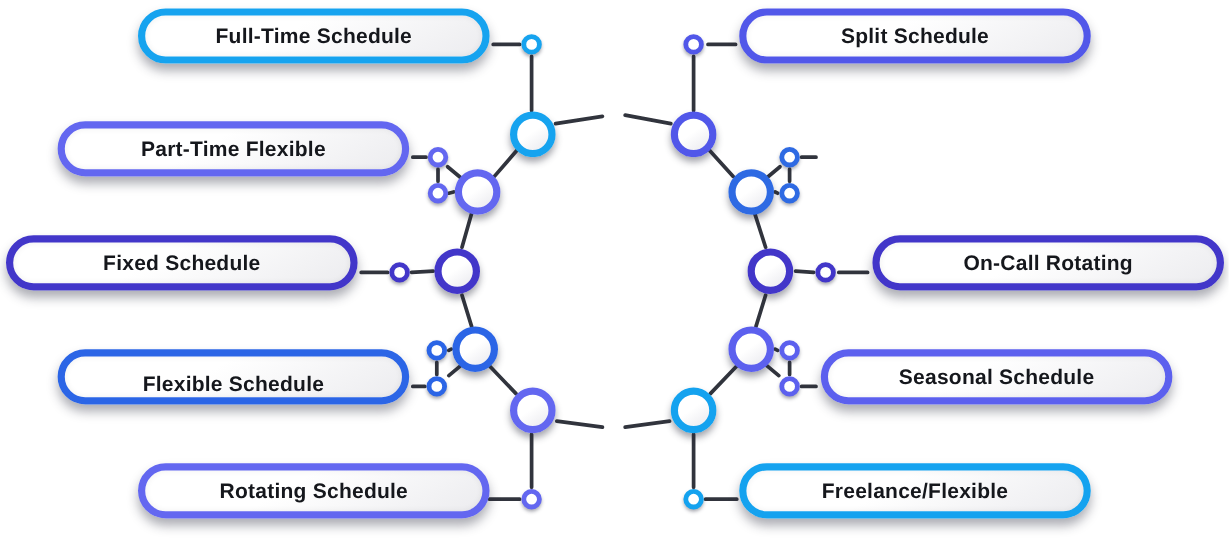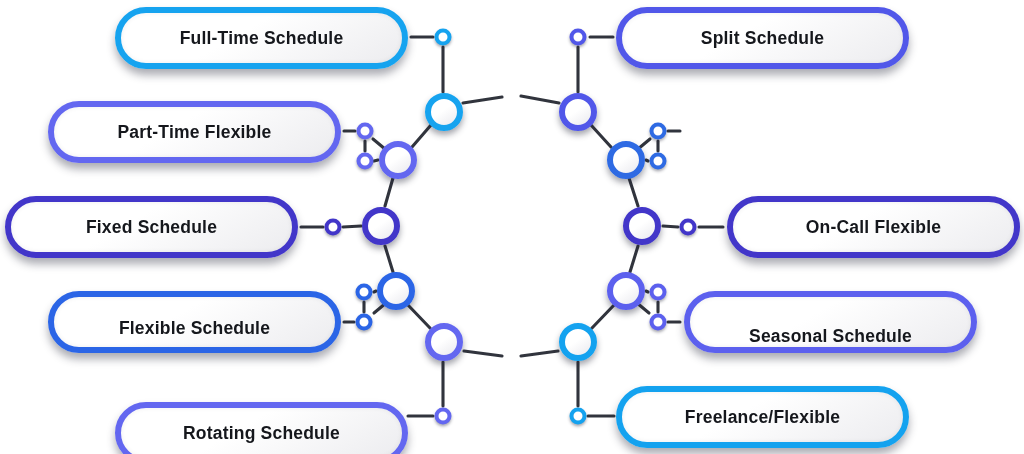--- a/index.html
+++ b/index.html
@@ -2,21 +2,21 @@
 <html><head>
 <meta charset="utf-8">
 <style>
   html,body{margin:0;padding:0;background:#ffffff;}
   .canvas{
     position:relative;width:1024px;height:454px;background:#ffffff;overflow:hidden;
     font-family:"Liberation Sans",sans-serif;
   }
   .links{position:absolute;left:0;top:0;width:1024px;height:454px;pointer-events:none;}
   .pill{
-    position:absolute;width:293px;height:62px;box-sizing:border-box;
+    position:absolute;width:293px;height:46px;box-sizing:border-box;
     border:6px solid #888;border-radius:34px;
     background:linear-gradient(150deg,#ffffff 42%,#ececef 100%);
     box-shadow:0 6px 9px rgba(35,38,55,.38), inset 0 0 5px rgba(20,22,35,.07);
     display:flex;align-items:center;justify-content:center;
   }
   .pill-label{
     font-size:17.5px;font-weight:700;color:#15171c;letter-spacing:.2px;white-space:nowrap;
   }
   .node{
     position:absolute;width:38px;height:38px;box-sizing:border-box;border-radius:50%;
@@ -62,30 +62,30 @@
     </div>
   <div class="pill" style="left: 48px; top: 101px; border-color: rgb(99, 103, 240);">
       <span class="pill-label" style="color: rgb(21, 23, 28);">Part-Time Flexible</span>
     </div>
   <div class="pill" style="left: 5px; top: 196px; border-color: rgb(66, 54, 201);">
       <span class="pill-label" style="color: rgb(21, 23, 28); text-align: center;">Fixed Schedule</span>
     </div>
   <div class="pill" style="left: 48px; top: 291px; border-color: rgb(43, 101, 230);">
       <span class="pill-label" style="color: rgb(21, 23, 28); margin-top: 12px;">Flexible Schedule</span>
     </div>
-  <div class="pill" style="left: 115px; top: 386px; border-color: rgb(99, 103, 240); margin-top: 16px;">
+  <div class="pill" style="left: 115px; top: 386px; border-color: rgb(99, 103, 240);">
       <span class="pill-label" style="color: rgb(21, 23, 28);">Rotating Schedule</span>
     </div>
   <div class="pill" style="left: 616px; top: 7px; border-color: rgb(81, 87, 233); text-align: center;">
       <span class="pill-label" style="color: rgb(21, 23, 28);">Split Schedule</span>
     </div>
   <div class="pill" style="left: 727px; top: 196px; border-color: rgb(66, 54, 201);">
-      <span class="pill-label" style="color: rgb(21, 23, 28);">On-Call Flexible</span>
+      <span class="pill-label" style="color: rgb(21, 23, 28);">On-Call Rotating</span>
     </div>
-  <div class="pill" style="left: 684px; top: 291px; border-color: rgb(92, 96, 238); align-items: flex-end;">
+  <div class="pill" style="left: 684px; top: 291px; border-color: rgb(92, 96, 238);">
       <span class="pill-label" style="color: rgb(21, 23, 28);">Seasonal Schedule</span>
     </div>
   <div class="pill" style="left: 616px; top: 386px; border-color: rgb(20, 162, 239);">
       <span class="pill-label" style="color: rgb(21, 23, 28);">Freelance/Flexible</span>
     </div>
 
 <div class="node" style="left: 444px; top: 112px; border-color: rgb(22, 163, 239);"></div>
     <div class="ring" style="left: 443px; top: 37px; border-color: rgb(22, 163, 239);"></div>
     <div class="node" style="left: 398px; top: 160px; border-color: rgb(99, 103, 240);"></div>
     <div class="ring" style="left: 365px; top: 131px; border-color: rgb(99, 103, 240);"></div>

